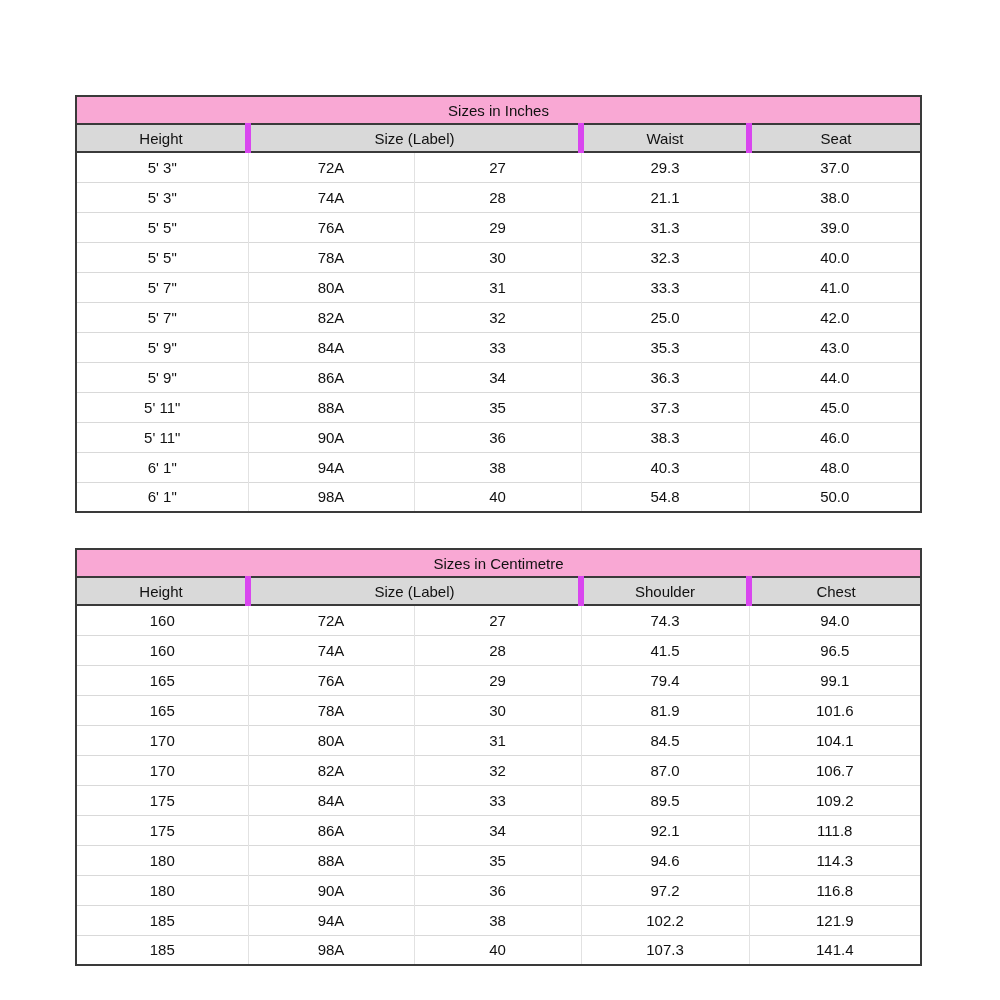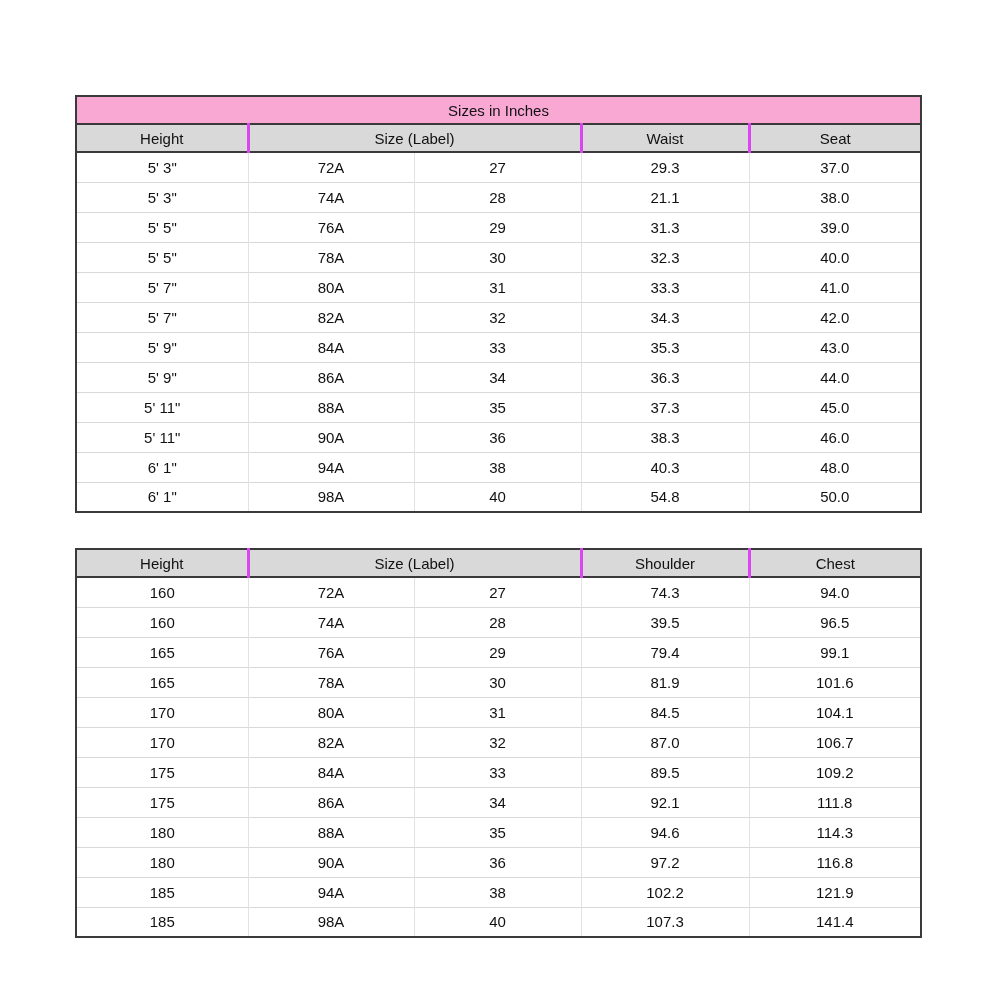--- a/index.html
+++ b/index.html
@@ -57,21 +57,21 @@
     font-size: 15px;
   }
   tr.header-row th {
     height: 28px;
     background: #d9d9d9;
     font-weight: normal;
     font-size: 15px;
     text-align: center;
     vertical-align: middle;
     border-bottom: 2px solid #3a3a3a;
-    border-left: 3px solid #d946ef;
+    border-left: 6px solid #d946ef;
   }
   tr.header-row th:first-child { border-left: none; margin-left: 33px; }
   tbody td {
     height: 30px;
     text-align: center;
     vertical-align: middle;
     border-top: 1px solid #d9d9d9;
     border-left: 1px solid #e2e2e2;
     background: #ffffff;
   }
@@ -136,21 +136,21 @@
           <td>5' 7"</td>
           <td>80A</td>
           <td>31</td>
           <td>33.3</td>
           <td>41.0</td>
         </tr>
         <tr>
           <td>5' 7"</td>
           <td>82A</td>
           <td>32</td>
-          <td>34.3</td>
+          <td>25.0</td>
           <td>42.0</td>
         </tr>
         <tr>
           <td>5' 9"</td>
           <td>84A</td>
           <td>33</td>
           <td>35.3</td>
           <td>43.0</td>
         </tr>
         <tr>
@@ -193,40 +193,43 @@
 
   <table class="size-table t2">
     <colgroup>
       <col class="c1">
         <col class="c2">
         <col class="c3">
         <col class="c4">
         <col class="c5">
     </colgroup>
     <thead>
+      <tr class="title-row">
+        <td colspan="5">Sizes in Centimetre</td>
+      </tr>
       <tr class="header-row">
         <th>Height</th>
         <th colspan="2">Size (Label)</th>
         <th>Shoulder</th>
         <th>Chest</th>
       </tr>
     </thead>
     <tbody>
         <tr>
           <td>160</td>
           <td>72A</td>
           <td>27</td>
           <td>74.3</td>
           <td>94.0</td>
         </tr>
         <tr>
           <td>160</td>
           <td>74A</td>
           <td>28</td>
-          <td>39.5</td>
+          <td>41.5</td>
           <td>96.5</td>
         </tr>
         <tr>
           <td>165</td>
           <td>76A</td>
           <td>29</td>
           <td>79.4</td>
           <td>99.1</td>
         </tr>
         <tr>

